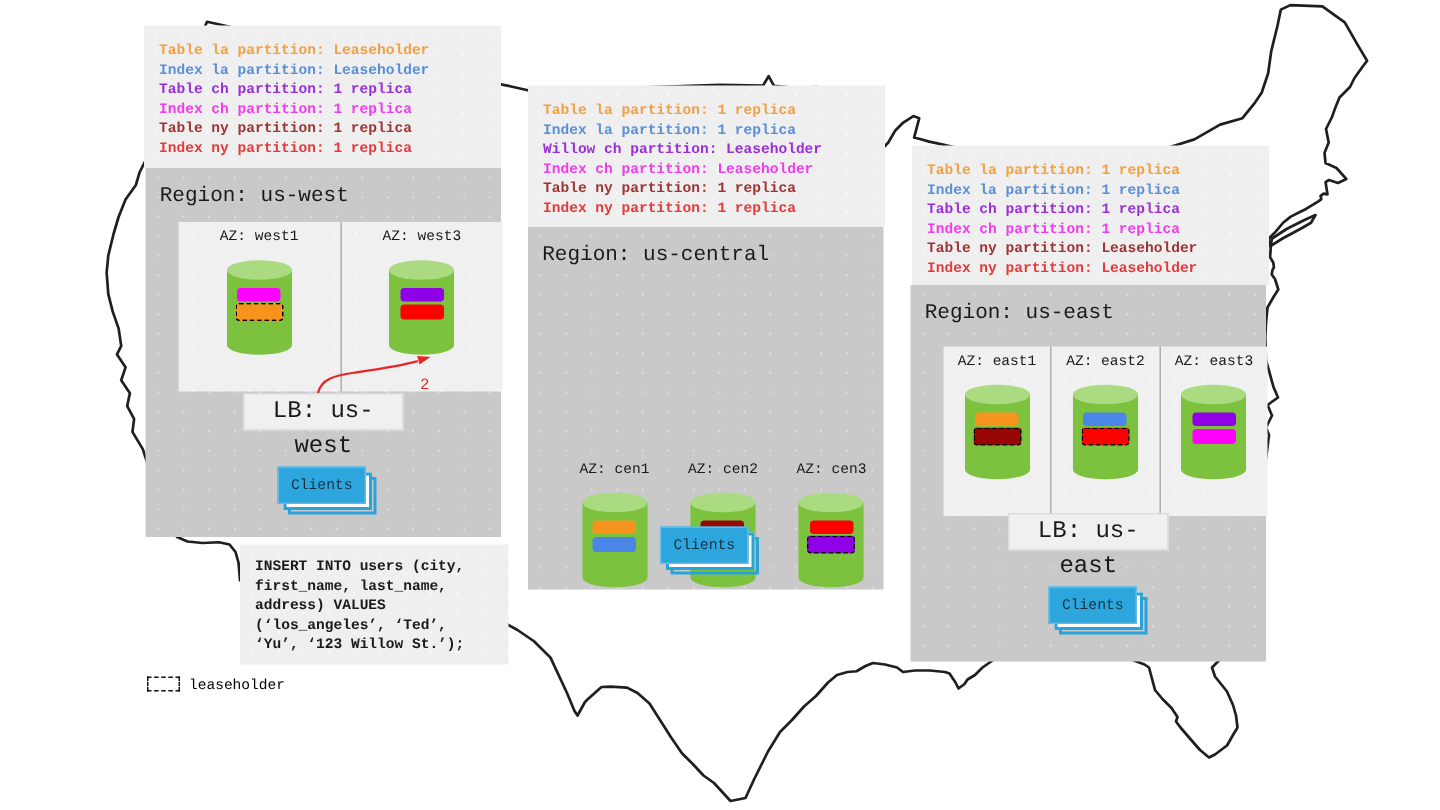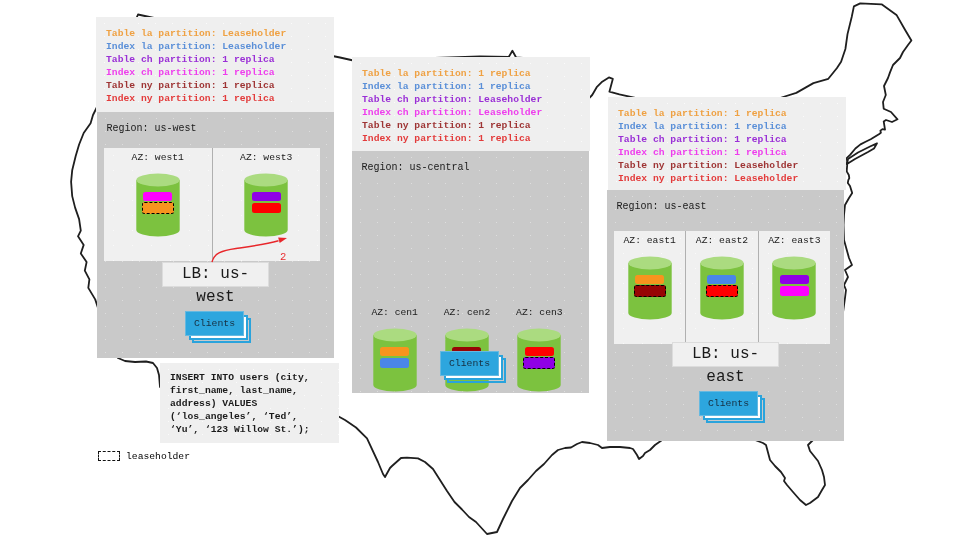--- a/index.html
+++ b/index.html
@@ -3,22 +3,22 @@
 <meta charset="utf-8">
 <style>
   html,body{margin:0;padding:0;}
   body{width:960px;height:540px;position:relative;overflow:hidden;background:#ffffff;
        font-family:"Liberation Mono",monospace;}
   .abs{position:absolute;}
   #map{position:absolute;left:0;top:0;z-index:0;}
   .tooltip{position:absolute;width:238px;height:95px;background:#efefef;z-index:2;
            font-size:9.7px;line-height:13.1px;padding:9.5px 0 0 10px;box-sizing:border-box;white-space:pre;}
   .panel{position:absolute;width:237px;background:#c9c9c9;z-index:1;}
-  .rtitle{position:absolute;left:9.5px;top:10.5px;font-size:10px;color:#1a1a1a;}
-  .azrow{position:absolute;left:7px;top:36px;width:216px;height:113px;display:flex;}
+  .rtitle{position:absolute;left:9.5px;top:10.5px;font-size:14px;color:#1a1a1a;}
+  .azrow{position:absolute;left:22px;top:36px;width:216px;height:113px;display:flex;}
   .azbox{flex:1;background:#f0f0f0;position:relative;}
   .azbox + .azbox{border-left:1px solid #b0b0b0;}
   .azlabel{position:absolute;top:4px;width:100%;text-align:center;font-size:9.7px;color:#1a1a1a;}
   .cyl{position:absolute;left:50%;top:25px;margin-left:-22px;width:44px;height:65px;}
   .bars{position:absolute;left:50%;margin-left:-16px;top:18.5px;width:32px;}
   .bar{width:29px;height:9.6px;border-radius:2.5px;margin:0 auto 2.2px auto;box-sizing:border-box;}
   .bar.dash{border:1.6px dashed #000;width:32px;height:11.6px;margin-top:-1px;margin-bottom:1.2px;}
   .lb{position:absolute;left:65px;width:107px;height:25px;background:#f0f0f0;border:1px solid #dcdcdc;
       box-sizing:border-box;text-align:center;font-size:16px;color:#1a1a1a;line-height:23px;}
   .clients{position:absolute;width:59px;height:25px;}
@@ -87,21 +87,21 @@
     </div>
   <svg class="abs" style="left:112px;top:122px;" width="88" height="38" viewBox="0 0 88 38">
     <path d="M3,28 C5,19 13,16.5 27,14.5 C43,12.2 56,10.5 69.5,6.8" fill="none" stroke="#e8262a" stroke-width="1.5"></path>
     <path d="M78,4 L70.7,9 L69.1,3.4 Z" fill="#e8262a"></path>
     <text x="71" y="25.5" font-size="10.5" fill="#e8262a" font-family="Liberation Mono,monospace">2</text>
   </svg>
 </div>
 
 <div class="tooltip speck" style="left:352px;top:57px;height:94px;"><span class="o">Table la partition: 1 replica</span>
 <span class="b">Index la partition: 1 replica</span>
-<span class="p">Table ch partition: Leaseholder</span>
+<span class="p">Willow ch partition: Leaseholder</span>
 <span class="m">Index ch partition: Leaseholder</span>
 <span class="dr">Table ny partition: 1 replica</span>
 <span class="r">Index ny partition: 1 replica</span></div>
 
 <div class="panel speck" style="left:352px;top:151px;height:242px;" id="panel-central">
   <div class="rtitle">Region: us-central</div>
   <div class="azrow" style="top:39px;align-items:flex-end;">
     <div class="azbox">
         <div class="azlabel">AZ: cen1</div>
       <div class="cyl"><svg width="44" height="65">

